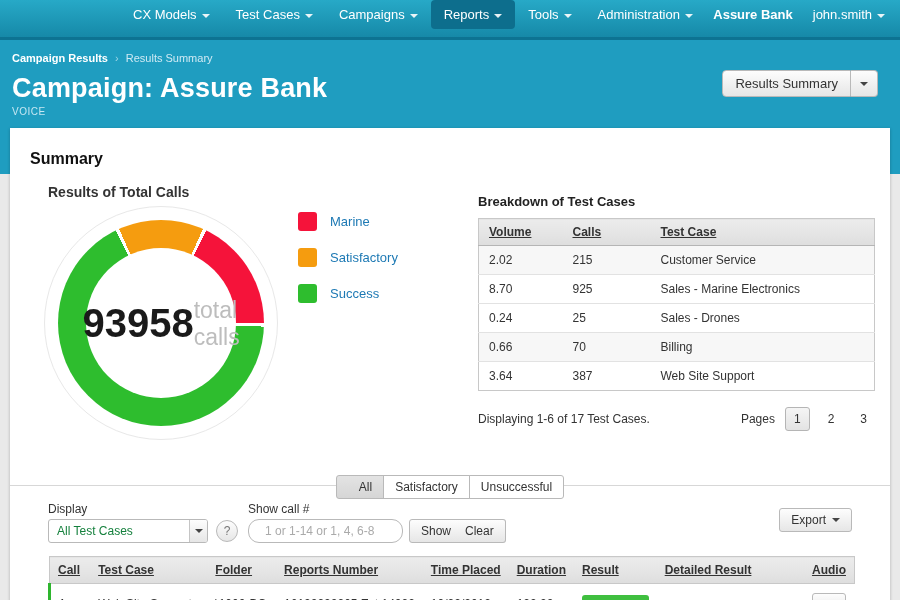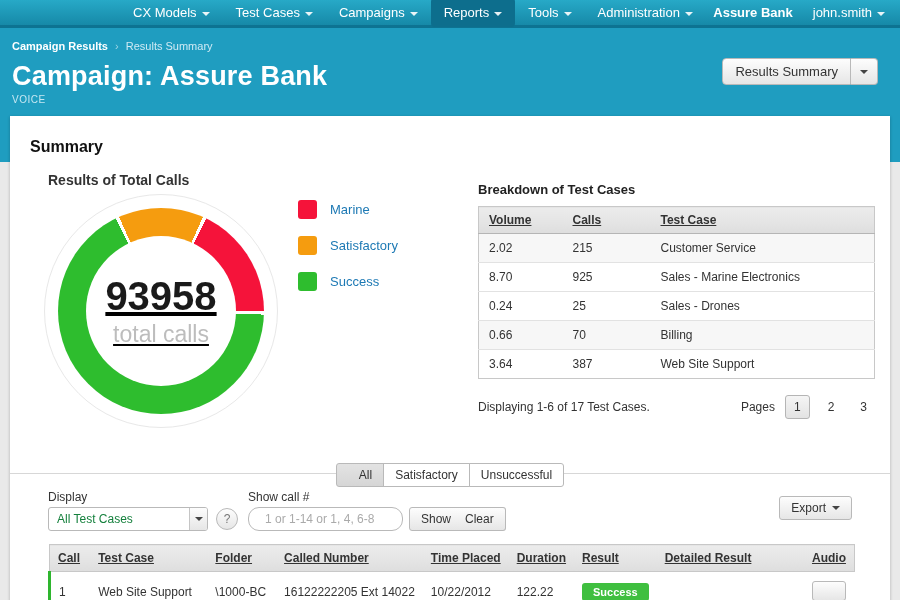--- a/index.html
+++ b/index.html
@@ -1,21 +1,21 @@
 <!DOCTYPE html>
 <html><head>
 <meta charset="utf-8">
 <style>
   * { margin:0; padding:0; box-sizing:border-box; }
   html,body { width:900px; height:600px; overflow:hidden; background:#e9e9e9;
               font-family:"Liberation Sans", sans-serif; }
 
   
-  .topnav { height:28px; background:linear-gradient(#27a9c7,#1689a8);
-            border-bottom:3px solid #0d7392; display:flex; align-items:center; padding:0 15px; }
+  .topnav { height:40px; background:linear-gradient(#27a9c7,#1689a8);
+            border-bottom:3px solid #0d7392; display:flex; align-items:flex-start; padding:0 15px; }
   .nav-left { display:flex; align-items:center; margin-left:105px; }
   .nav-item { color:#fff; font-size:13px; padding:7px 13px; border-radius:4px; cursor:pointer; white-space:nowrap; }
   .nav-item.active { background:#0d6e8d; }
   .caret { display:inline-block; width:0; height:0; border-left:4px solid transparent;
            border-right:4px solid transparent; border-top:4px solid currentColor;
            margin-left:5px; vertical-align:middle; opacity:.9; }
   .nav-right { margin-left:auto; display:flex; align-items:center; gap:20px; color:#fff; font-size:13px; }
   .nav-account { font-weight:bold; }
 
   
@@ -41,21 +41,21 @@
 
   
   .gauge-outer { position:absolute; left:34px; top:78px; width:234px; height:234px;
                  border:1px solid #e8e8e8; border-radius:50%; display:flex; align-items:center; justify-content:center; }
   .donut { position:relative; width:206px; height:206px; border-radius:50%;
            background:conic-gradient(from -25deg,
              #fff 0deg 1deg, #f59c0f 1deg 49deg, #fff 49deg 51deg,
              #f5133a 51deg 115deg, #fff 115deg 117deg,
              #2ebd2e 117deg 359deg, #fff 359deg 360deg); }
   .donut-hole { position:absolute; inset:28px; background:#fff; border-radius:50%;
-                display:flex; flex-direction:column; align-items:center; justify-content:center;text-decoration:underline; }
+                display:flex; flex-direction:row; align-items:center; justify-content:center; }
   .total-num { font-size:40px; font-weight:bold; color:#1a1a1a; }
   .total-lbl { font-size:23px; color:#bdbdbd; margin-top:2px; }
 
   
   .legend { position:absolute; left:288px; top:84px; display:flex; flex-direction:column; gap:17px; }
   .legend-item { display:flex; align-items:center; gap:13px; }
   .swatch { width:19px; height:19px; border-radius:3px; }
   .sw-failed { background:#f5133a; } .sw-sat { background:#f59c0f; } .sw-succ { background:#2ebd2e; }
   .legend-label { font-size:13px; color:#1d79b4; cursor:pointer; }
 
@@ -250,21 +250,21 @@
       <span class="caret-dark"></span>
     </button>
 
   <div class="calls">
     <table class="ct">
       <thead>
         <tr>
           <th style="width:42px;">Call</th>
           <th style="width:122px;">Test Case</th>
           <th style="width:70px;">Folder</th>
-          <th style="width:142px;">Called Number</th>
+          <th style="width:142px;">Reports Number</th>
           <th style="width:76px;">Time Placed</th>
           <th style="width:64px;">Duration</th>
           <th style="width:64px;">Result</th>
           <th style="width:176px;">Detailed Result</th>
           <th style="width:44px;">Audio</th>
         </tr>
       </thead>
       <tbody>
         <tr>
           <td class="cell-call">1</td>

